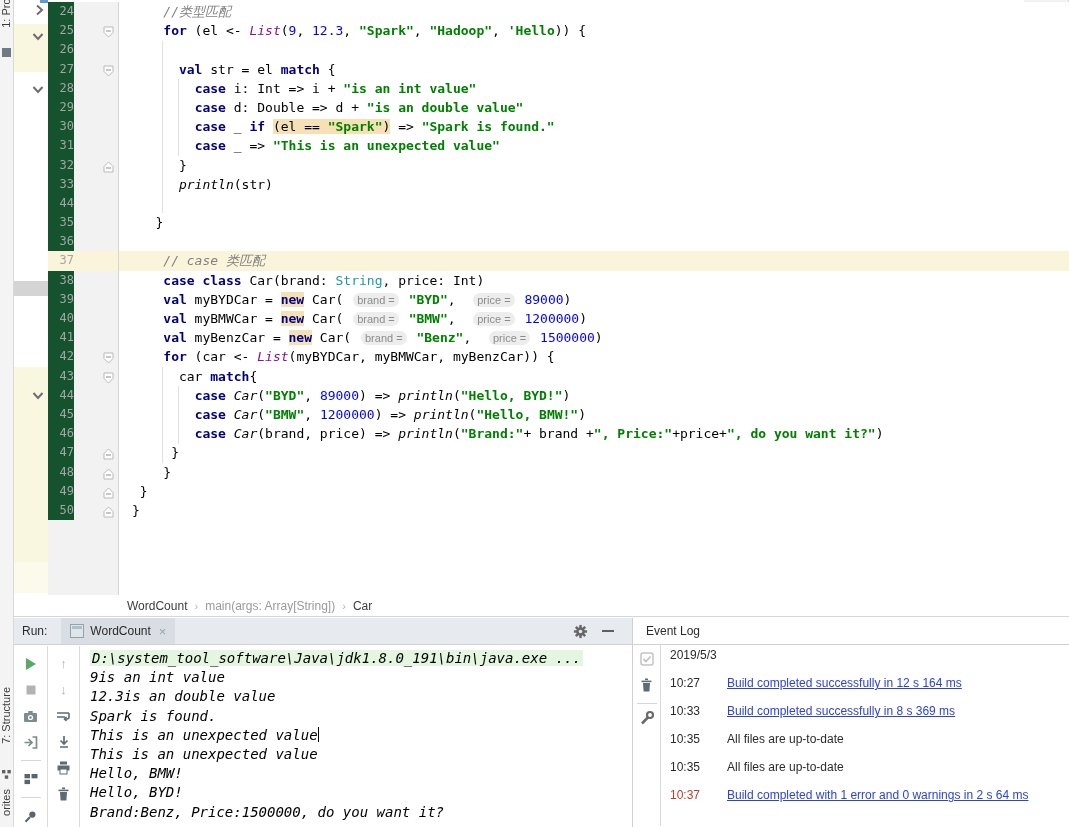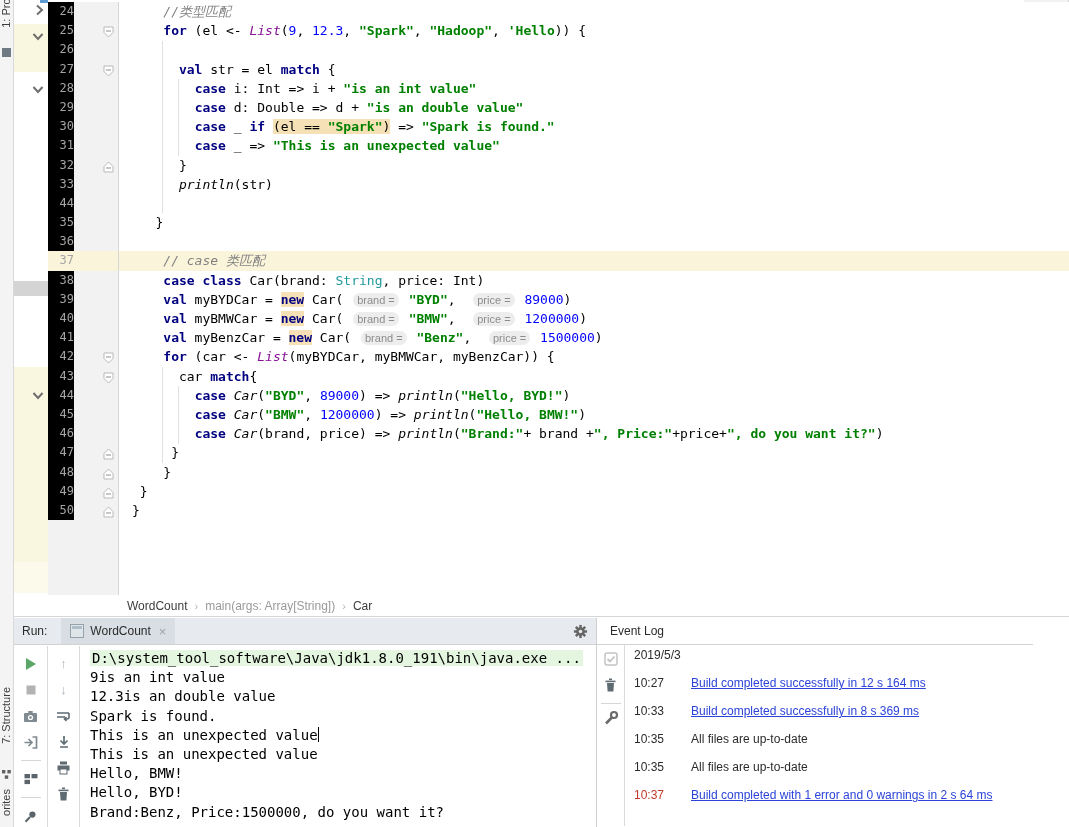--- a/index.html
+++ b/index.html
@@ -19,21 +19,21 @@
   .yblock.light{background:#fcfaea;}
   .gsel{position:absolute;left:0;width:34px;background:#d4d4d4;}
   .chev{position:absolute;width:14px;height:14px;}
   .bluesliver{position:absolute;left:26px;top:0;width:8px;height:3px;background:#5c9bd1;}
 
   
   #editor{left:48px;top:0;width:1021px;height:595px;background:#fff;overflow:hidden;}
   #editor .pad{height:2px;display:flex;}
   .erow{display:flex;height:19.2px;line-height:19.2px;white-space:pre;
         font-family:"DejaVu Sans Mono","Liberation Mono",monospace;font-size:13px;color:#000;}
-  .eln{width:26px;text-align:right;background:#000000;color:#a5a5a5;font-size:12px;flex:none;}
+  .eln{width:26px;text-align:right;background:#14532d;color:#a5a5a5;font-size:12px;flex:none;}
   .efold{width:44px;background:#f2f2f2;border-right:1px solid #d6d6d6;position:relative;flex:none;}
   .fmark{position:absolute;right:4px;top:3px;}
   .ecode{flex:1;padding-left:13px;}
   .caretline .eln,.caretline .efold,.caretline .ecode{background:#faf4da;}
   .efill{flex:1;display:flex;}
   .efill .c1{width:26px;background:#f2f2f2;}
   .efill .c2{width:44px;background:#f2f2f2;border-right:1px solid #d6d6d6;}
   .efill .c3{flex:1;}
   .guide{position:absolute;width:1px;background:#e0e0e0;}
   .sg.pl{color:#000;}
@@ -67,26 +67,26 @@
 
   #runbody{left:14px;top:646px;width:618px;height:181px;background:#fff;display:flex;}
   .rcol{display:flex;flex-direction:column;align-items:center;border-right:1px solid #dadada;}
   .rcol1{width:33px;}
   .rcol2{width:31px;}
   .ricon{width:16px;height:16px;margin-top:10px;flex:none;display:flex;align-items:center;justify-content:center;}
   .rsep{width:20px;height:1px;background:#d6d6d6;margin-top:10px;flex:none;}
   .arrowglyph{font-size:13px;color:#a8b2ba;line-height:16px;}
   #console{flex:1;padding:3px 0 0 10px;font-family:"DejaVu Sans Mono","Liberation Mono",monospace;
            font-size:14px;color:#000;}
-  #console .cline{height:19.2px;line-height:19.2px;white-space:pre;}
+  #console .cline{height:19.2px;line-height:19.2px;white-space:pre;font-style:italic;}
   #console .chl{background:#e4f5e0;padding:0 2px;}
   .caretbar{display:inline-block;width:1px;height:15px;background:#000;vertical-align:-2px;}
 
   
-  #eventlog{left:596px;top:618px;width:437px;height:209px;background:#fff;border-left:1px solid #cfcfcf;box-sizing:border-box;}
+  #eventlog{left:632px;top:618px;width:437px;height:209px;background:#fff;border-left:1px solid #cfcfcf;box-sizing:border-box;}
   #elheader{height:27px;border-bottom:1px solid #d2d2d2;display:flex;align-items:center;
             padding-left:13px;font-size:12px;color:#2b2b2b;box-sizing:border-box;}
   #elbody{display:flex;height:181px;}
   #elicons{width:27px;border-right:1px solid #dadada;display:flex;flex-direction:column;align-items:center;flex:none;}
   #elcontent{flex:1;padding:3px 0 0 9px;font-size:12px;color:#2b2b2b;overflow:hidden;}
   .eldate{height:14px;line-height:14px;}
   .elrow{display:flex;height:14px;line-height:14px;margin-top:14px;gap:19px;}
   .eltime{width:38px;flex:none;}
   .eltime.err{color:#c3392b;}
   .ellink{color:#2b43d8;text-decoration:underline;}

